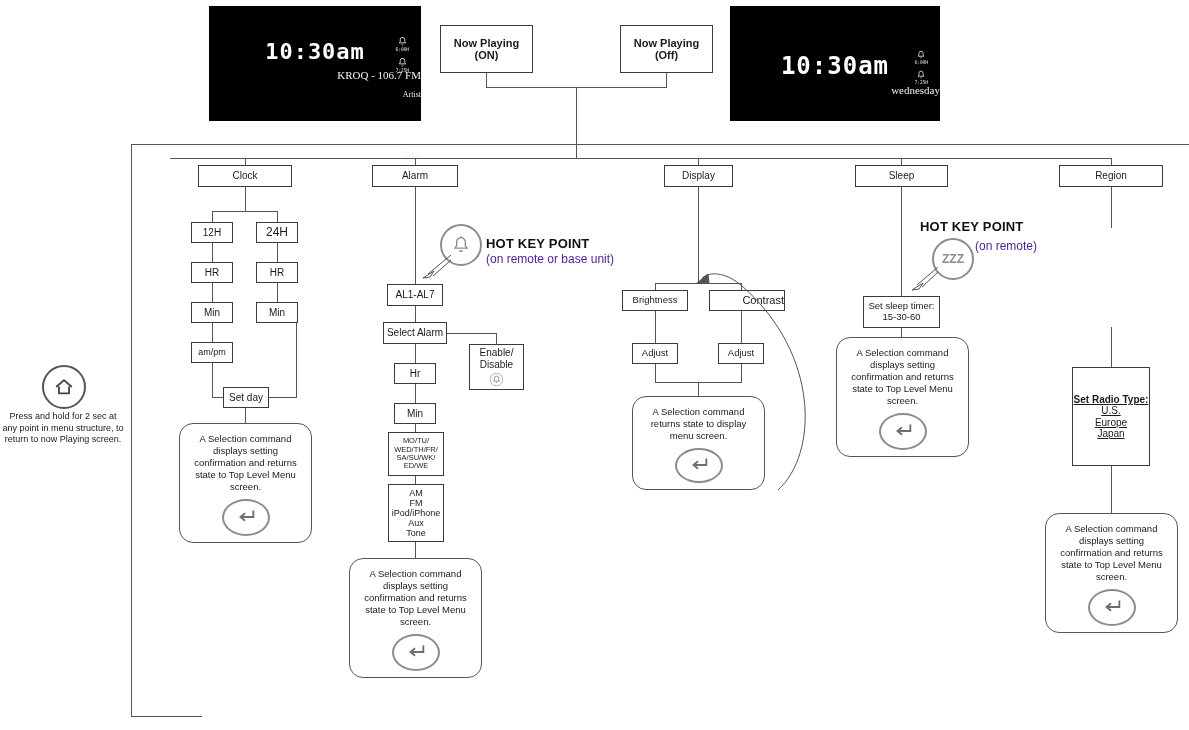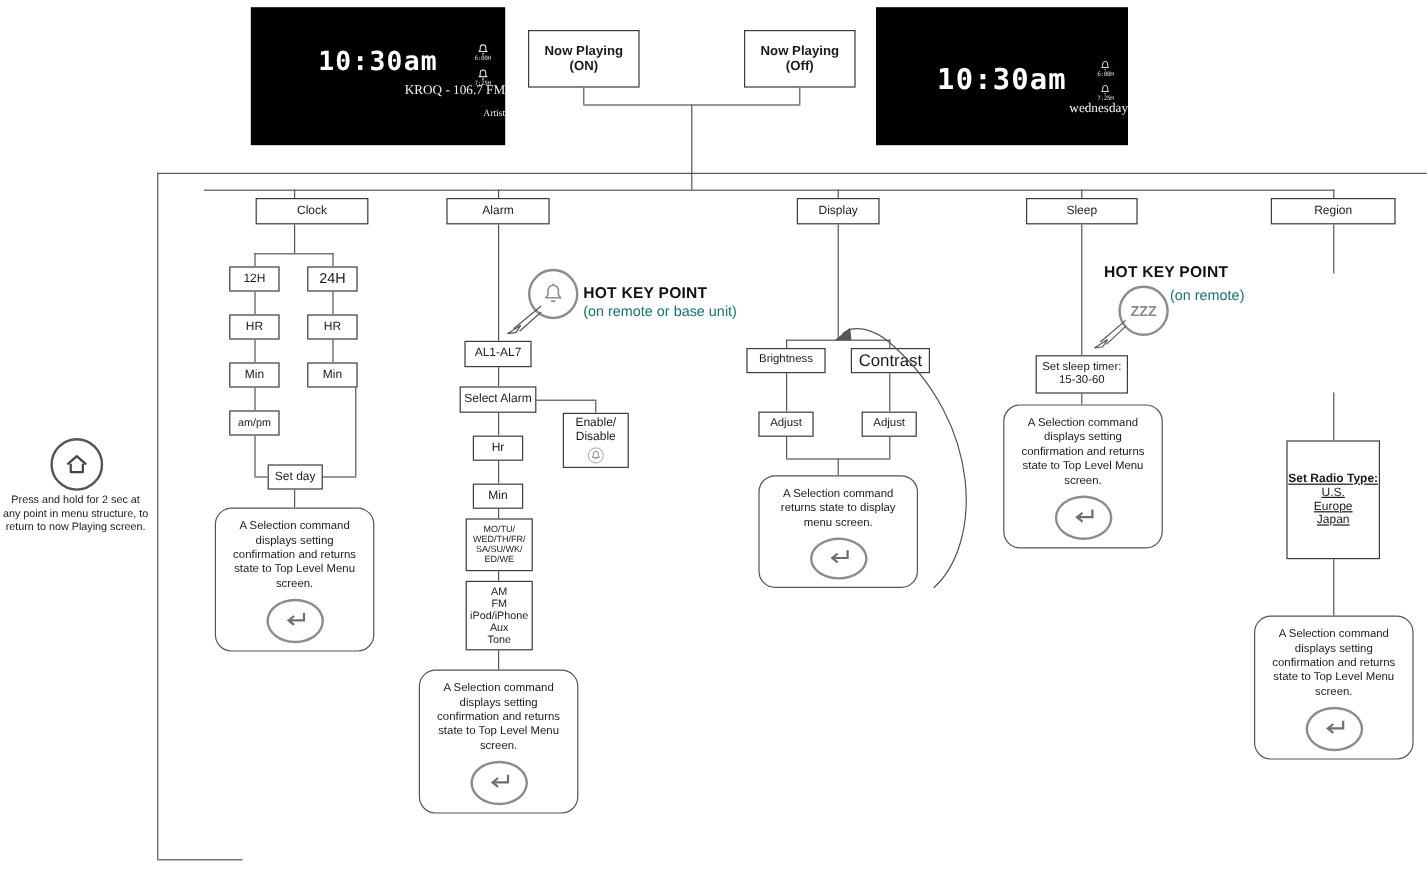--- a/index.html
+++ b/index.html
@@ -30,21 +30,21 @@
              align-items:center;gap:5px;}
   .lcd-bell{display:flex;flex-direction:column;align-items:center;color:#ddd;}
   .lcd-bell .bt{font-size:5px;font-family:"DejaVu Sans Mono",monospace;
                 letter-spacing:-0.3px;margin-top:-1px;}
 
   
   .hotcircle{position:absolute;border-radius:50%;border:2px solid #8c8c8c;
              display:flex;align-items:center;justify-content:center;
              color:#8c8c8c;background:#fff;}
   .hotlabel{position:absolute;font-weight:700;color:#111;}
-  .hotsub{position:absolute;color:#0f766e;}
+  .hotsub{position:absolute;color:#4c1d95;}
 
   
   .retcircle{width:44px;height:44px;border-radius:50%;border:2px solid #8c8c8c;
              display:flex;align-items:center;justify-content:center;
              margin-top:6px;color:#6e6e6e;}
   .home-circle{width:40px;height:40px;border-radius:50%;border:2px solid #555;
                display:flex;align-items:center;justify-content:center;color:#444;}
 
   .hint{position:absolute;text-align:center;line-height:1.3;}
   .ttl{font-weight:700;}
@@ -121,21 +121,21 @@
   <div class="ln lnh" style="left:170px;top:158px;width:942px;"></div>
   <div class="ln lnv" style="left:131px;top:144px;height:572px;"></div>
   <div class="ln lnh" style="left:131px;top:716px;width:71px;"></div>
 
   <div class="ln lnv" style="left:245px;top:158px;height:7px;"></div>
   <div class="ln lnv" style="left:415px;top:158px;height:7px;"></div>
   <div class="ln lnv" style="left:698px;top:158px;height:7px;"></div>
   <div class="ln lnv" style="left:901px;top:158px;height:7px;"></div>
   <div class="ln lnv" style="left:1111px;top:158px;height:7px;"></div>
 
-  <div class="box" style="left:213px;top:165px;width:94px;height:22px;font-size:10px;">
+  <div class="box" style="left:198px;top:165px;width:94px;height:22px;font-size:10px;">
     <span>Clock</span>
   </div>
   <div class="box" style="left:372px;top:165px;width:86px;height:22px;font-size:10px;">
     <span>Alarm</span>
   </div>
   <div class="box" style="left:664px;top:165px;width:69px;height:22px;font-size:10px;">
     <span>Display</span>
   </div>
   <div class="box" style="left:855px;top:165px;width:93px;height:22px;font-size:10px;">
     <span>Sleep</span>
@@ -274,21 +274,21 @@
   </div>
 
   <div class="ln lnv" style="left:698px;top:187px;height:96px;"></div>
   <div class="ln lnh" style="left:655px;top:283px;width:87px;"></div>
   <div class="ln lnv" style="left:655px;top:283px;height:7px;"></div>
   <div class="ln lnv" style="left:741px;top:283px;height:7px;"></div>
 
   <div class="box" style="left:622px;top:290px;width:66px;height:21px;font-size:9.5px;">
     <span>Brightness</span>
   </div>
-  <div class="box" style="left:709px;top:290px;width:66px;height:21px;font-size:14px;">
+  <div class="box" style="left:709px;top:290px;width:76px;height:21px;font-size:11px;align-items:flex-end;">
     <span>Contrast</span>
   </div>
   <div class="ln lnv" style="left:655px;top:311px;height:32px;"></div>
   <div class="ln lnv" style="left:741px;top:311px;height:32px;"></div>
 
   <div class="box" style="left:632px;top:343px;width:46px;height:21px;font-size:9.5px;">
     <span>Adjust</span>
   </div>
   <div class="box" style="left:718px;top:343px;width:46px;height:21px;font-size:9.5px;">
     <span>Adjust</span>

